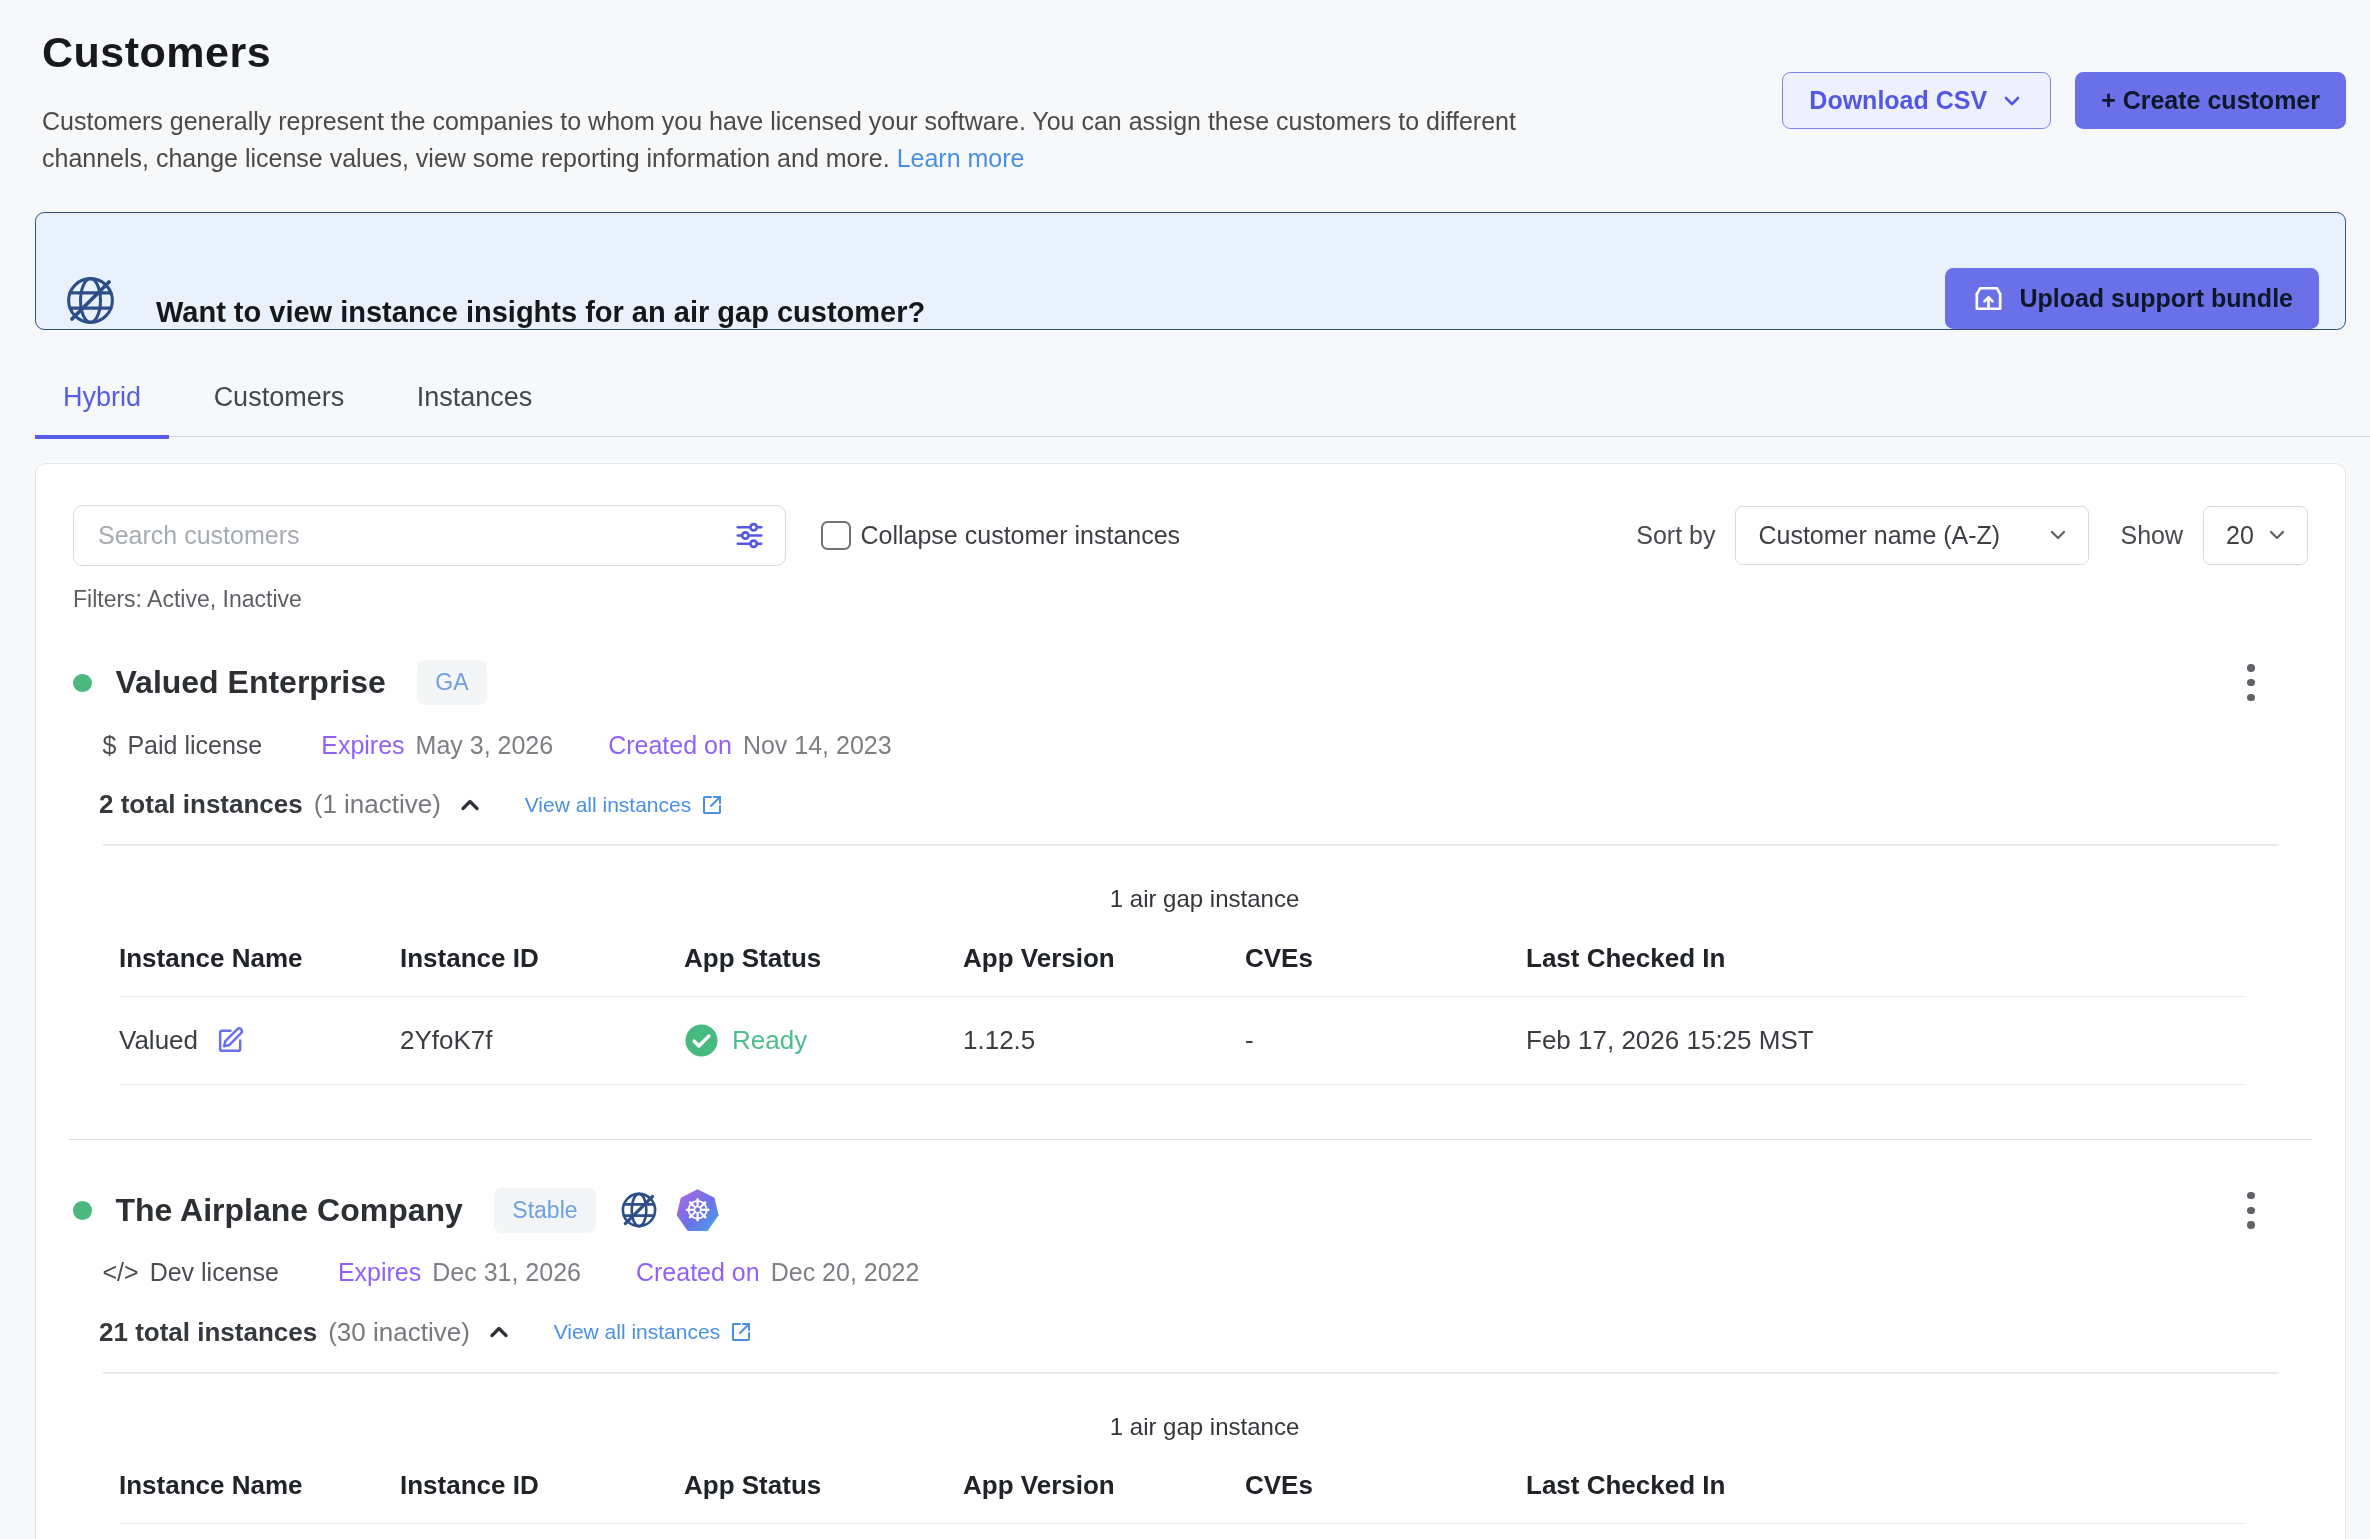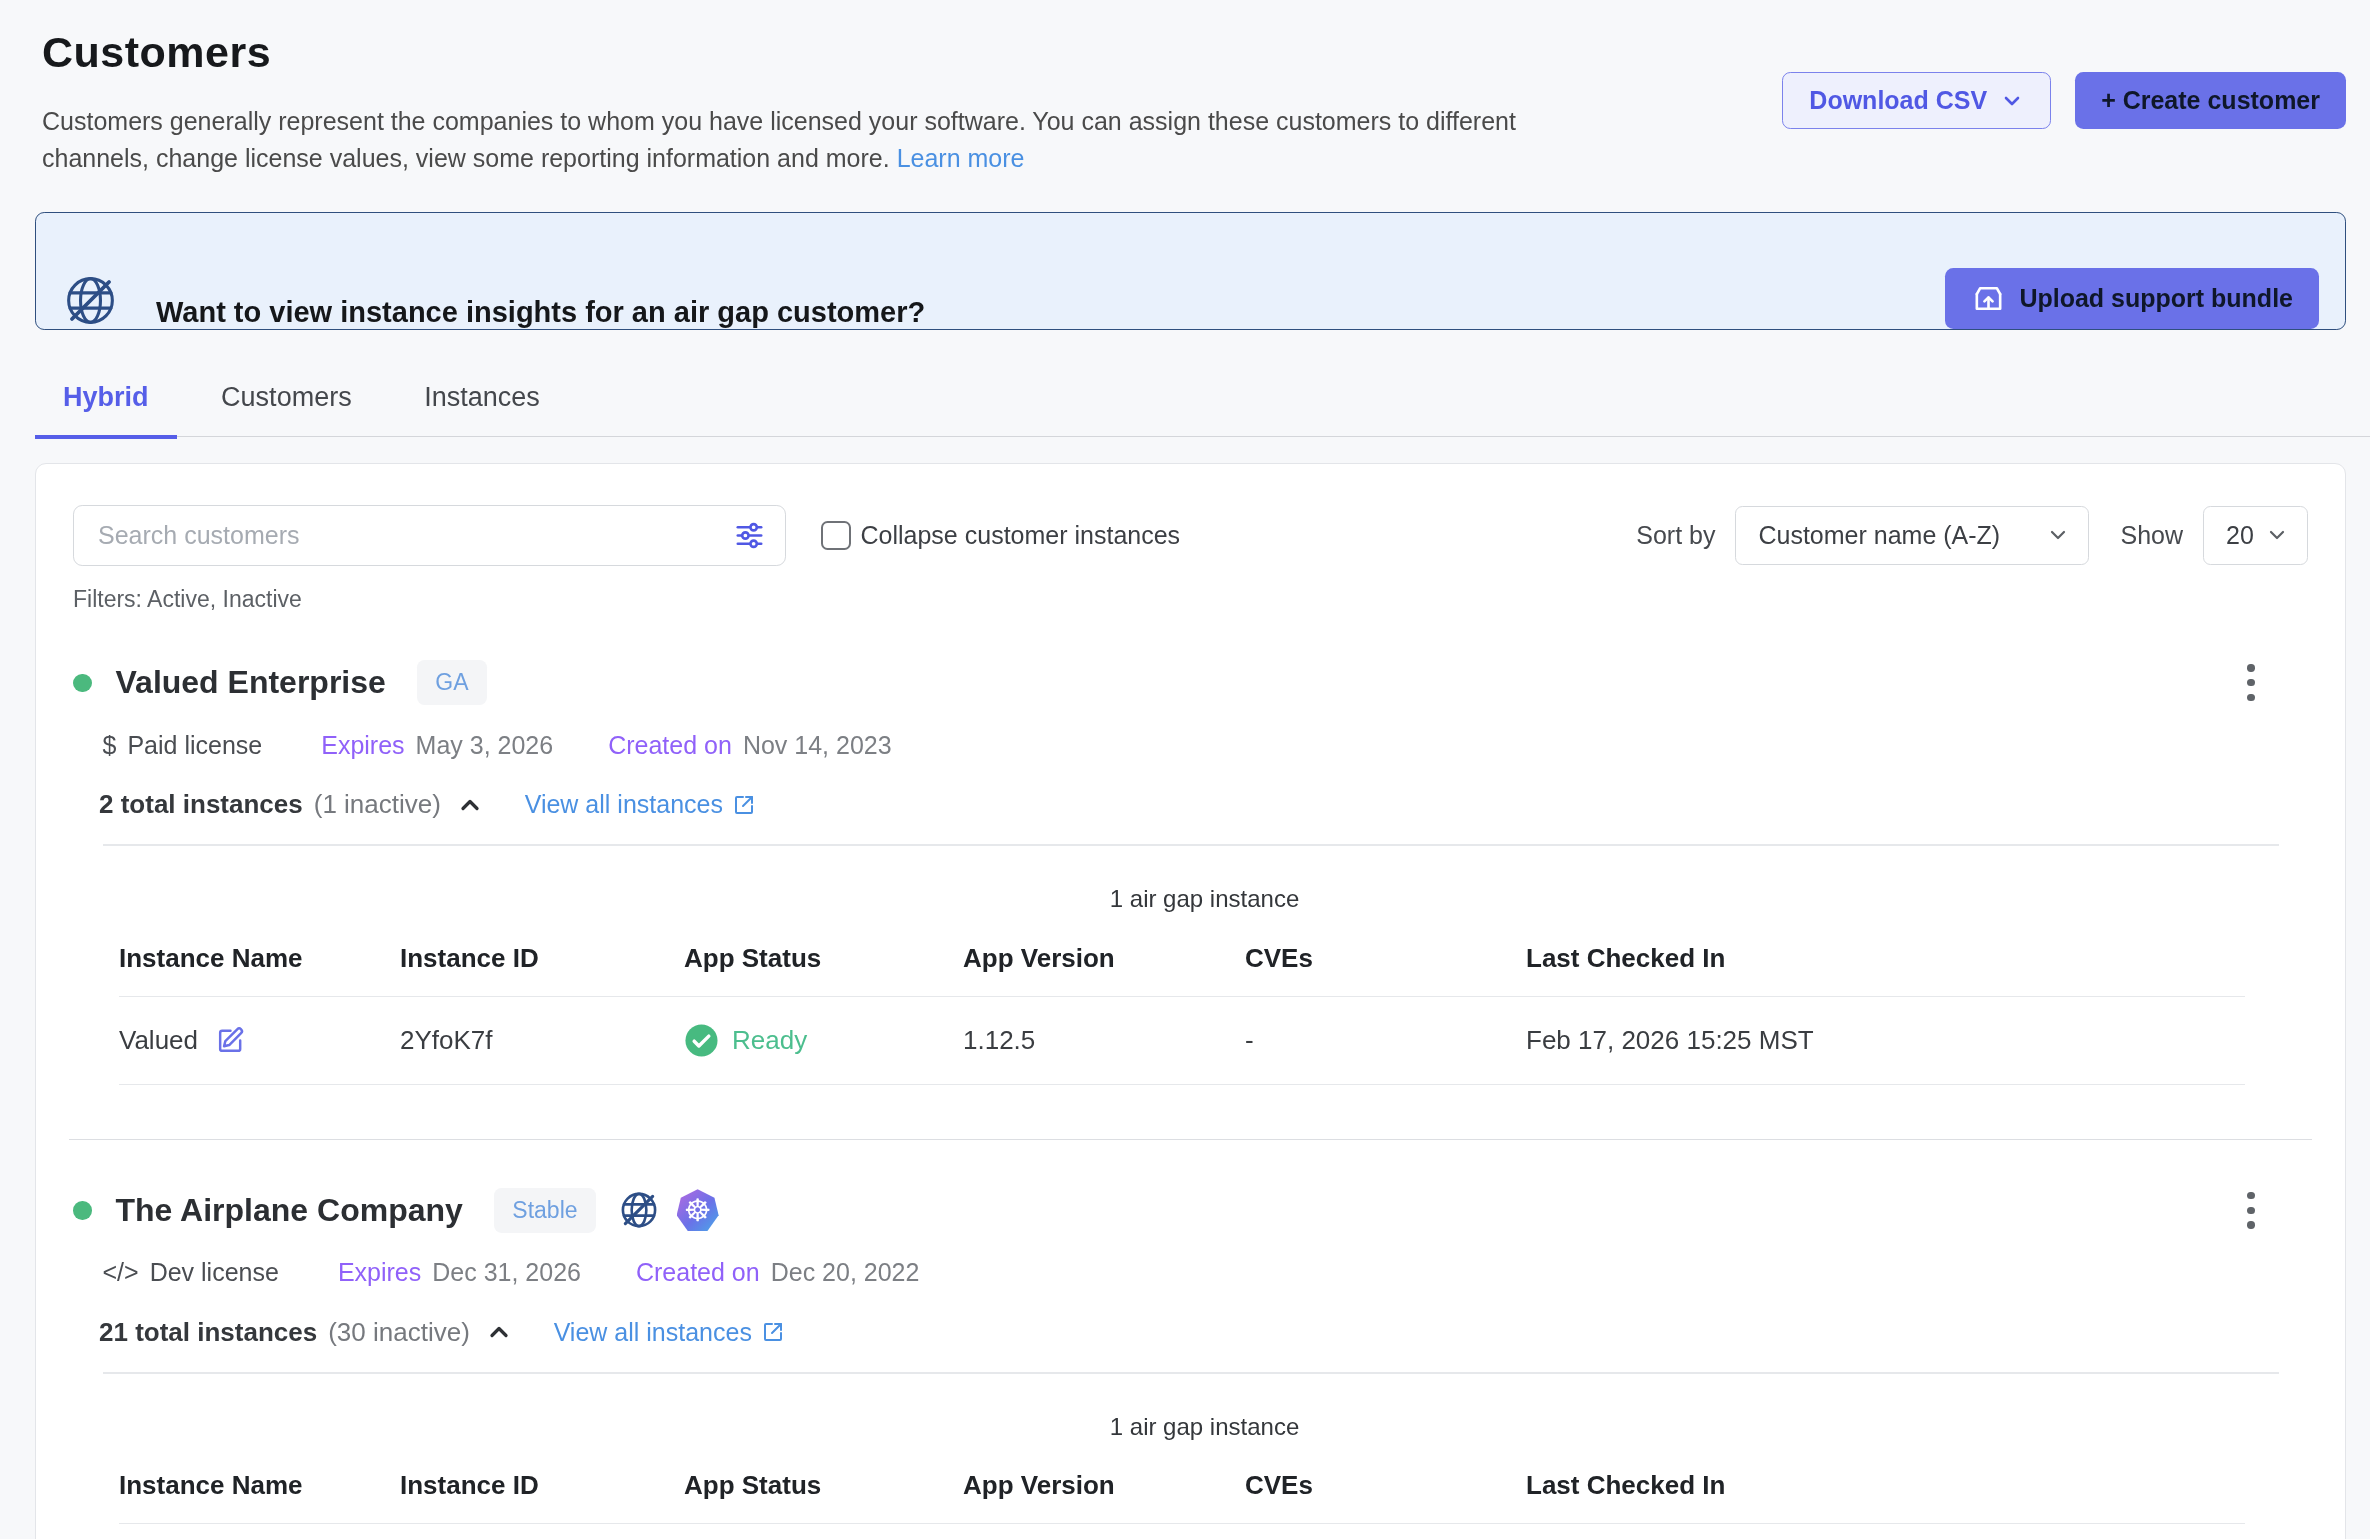--- a/index.html
+++ b/index.html
@@ -24,21 +24,21 @@
   .banner { margin: 35px 24px 0 35px; height: 118px; background: #e9f1fc;
             border: 1.8px solid #2f4f7e; border-radius: 9.2px;
             display: flex; align-items: flex-end; padding: 0 26px; }
   .banner-globe { width: 57px; height: 57px; flex: 0 0 auto; }
   .banner-title { margin-left: 37px; font-size: 29px; font-weight: 700; color: #15171a; }
   .banner-btn { margin-left: auto; height: 61px; }
   
   .tabs { display: flex; margin: 52px 0 0 35px; border-bottom: 1.8px solid #d4d6da; }
   .tab { padding: 0 28px 22px; margin-right: 16.6px; font-size: 27px; color: #44474c;
          cursor: pointer; border-bottom: 4.6px solid transparent; margin-bottom: -3.2px; }
-  .tab.active { color: #565ee8; font-weight: 700; border-bottom-color: #565ee8; }
+  .tab.active { color: #565ee8; font-weight: 400; border-bottom-color: #565ee8; }
   
   .card { margin: 26px 24px 0 35px; background: #ffffff; border: 0.9px solid #e3e5e9;
           border-radius: 11px; padding: 41px 0 74px; min-height: 1071px; }
   .toolbar { display: flex; align-items: center; padding: 0 37px; }
   .search-wrap { position: relative; width: 713px; }
   .search-input { width: 100%; height: 61px; border: 1.8px solid #d6d9dd; border-radius: 9.2px;
                   padding: 0 74px 0 24px; font-size: 25px; font-family: inherit; color: #3c3f44;
                   background: #fff; outline: none; }
   .search-input::placeholder { color: #a6abb2; }
   .sliders { position: absolute; right: 20px; top: 14px; width: 33px; height: 33px; cursor: pointer; }
@@ -75,21 +75,21 @@
                  font-size: 25px; color: #4a4d52; }
   .lic-ico { font-weight: 400; margin-right: 11px; color: #4a4d52; }
   .lic-type { margin-right: 59px; }
   .plabel { color: #9061f9; margin-right: 11px; }
   .pgroup { margin-right: 55px; display: flex; align-items: center; }
   .gray-val { color: #7c7f84; }
   .instances-row { display: flex; align-items: center; margin: 29.5px 0 0 26px; font-size: 26px; }
   .inst-total { font-weight: 700; color: #35383c; }
   .inst-inactive { margin-left: 11px; color: #76797e; }
   .collapse-btn { margin-left: 14.8px; width: 28px; height: 28px; cursor: pointer; }
-  .view-all { margin-left: 41px; color: #4a90e2; cursor: pointer; display: flex; align-items: center; font-size: 25px; }
+  .view-all { margin-left: 41px; color: #4a90e2; cursor: pointer; display: flex; align-items: center; font-size: 21px; }
   .ext-ico { width: 24px; height: 24px; margin-left: 9.2px; }
   .divider { height: 1.8px; background: #e6e8eb; margin: 24px 29.5px 0 29.5px; }
   .airgap-label { margin: 39px 0 0 28px; font-size: 24px; font-weight: 400; color: #34373b; text-align: center; }
   .itable { margin: 29.5px 0 0 46px; border-collapse: collapse; table-layout: fixed; width: 2126px; }
   .itable th { text-align: left; font-size: 26px; font-weight: 700; color: #202327;
                padding: 0 0 22px 0; border-bottom: 1.8px solid #e6e8eb; }
   .itable td { font-size: 26px; color: #3a3d41; padding: 26px 0; border-bottom: 1.8px solid #e6e8eb; }
   .cell-name { display: flex; align-items: center; }
   .edit-ico { width: 31px; height: 31px; margin-left: 16.6px; cursor: pointer; }
   .ready { display: flex; align-items: center; color: #4cbe8e; }

